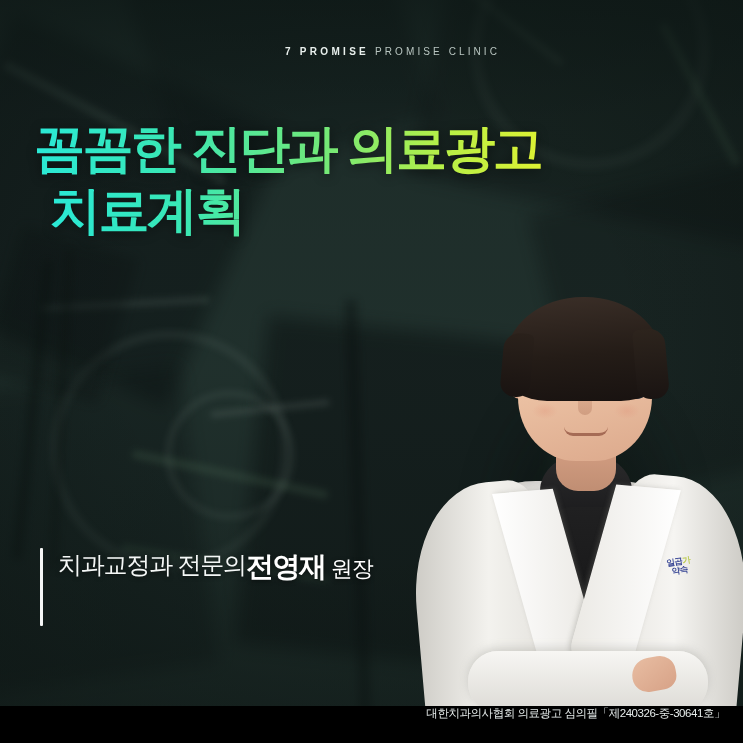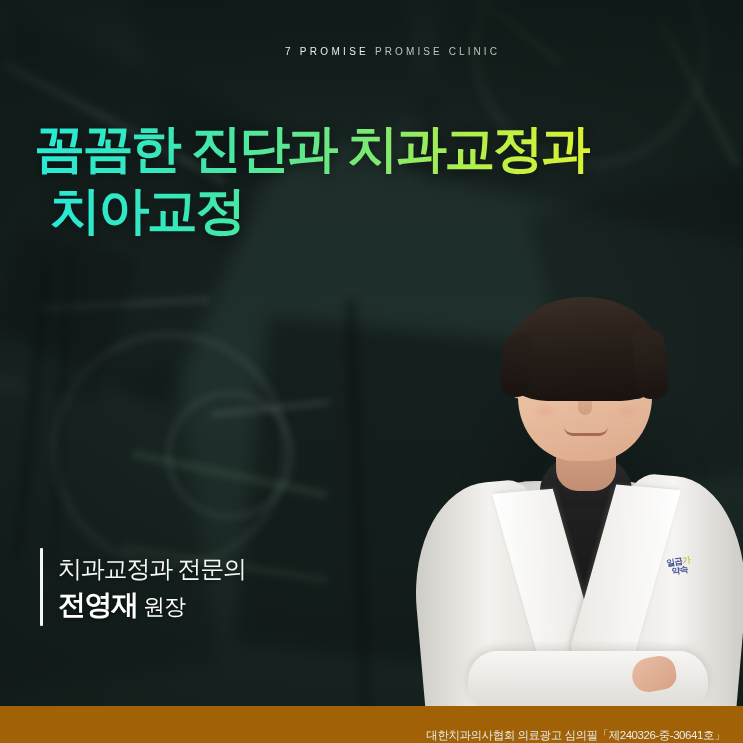--- a/index.html
+++ b/index.html
@@ -62,21 +62,21 @@
 
   
   .header{
     position:absolute; left:0; top:0; width:743px; height:100px; z-index:5;
     display:flex; flex-direction:column; align-items:center; justify-content:center;
   }
   .tagline{
     font-size:10px; letter-spacing:3.1px; color:#cfd9d5; margin-left:42px;
     margin-bottom:-2px; white-space:nowrap;
   }
-  .tagline .b{ font-weight:normal; color:#e8efec; letter-spacing:3.3px; }
+  .tagline .b{ font-weight:bold; color:#e8efec; letter-spacing:3.3px; }
   .tagline .l{ font-weight:400; color:#b9c6c1; }
   .logo-row{ display:flex; align-items:flex-end; gap:9px; }
   .logo-main{
     font-size:40px; font-weight:bold; color:#fdfdfd; letter-spacing:-2.4px;
     line-height:1; white-space:nowrap;
     text-shadow:0 1px 3px rgba(0,0,0,.5);
   }
   .logo-main .seven{
     font-size:55px; font-weight:bold; letter-spacing:-4px;
     font-family:"Liberation Sans",sans-serif; position:relative; top:4px;
@@ -95,21 +95,21 @@
     background:linear-gradient(90deg,#2ae9d6 0%,#38e7b6 26%,#6fe87a 56%,#b5ef48 80%,#ddf233 100%);
     -webkit-background-clip:text; background-clip:text;
     color:transparent; -webkit-text-fill-color:transparent;
     filter:drop-shadow(0 2px 6px rgba(0,0,0,.45));
   }
   .hl.l3{ margin-left:16px; }
 
   
   .credit{ position:absolute; left:40px; top:548px; z-index:6; display:flex; gap:15px; }
   .credit-bar{ width:3px; background:#ffffff; border-radius:1px; height:78px; opacity:.96; }
-  .credit-text{ display:flex; flex-direction:column; justify-content:flex-end; }
+  .credit-text{ display:flex; flex-direction:row; justify-content:flex-start; }
   .credit-role{
     font-size:24px; color:#f4f7f6; letter-spacing:-1.2px; line-height:34px;
     font-weight:400; text-shadow:0 1px 4px rgba(0,0,0,.55);
   }
   .credit-name{
     font-size:28px; color:#ffffff; letter-spacing:-1.4px; line-height:38px;
     font-weight:bold; text-shadow:0 1px 4px rgba(0,0,0,.55);
   }
   .credit-name .suffix{ font-size:22px; font-weight:400; letter-spacing:-1px;margin-top:38px; }
 
@@ -226,21 +226,21 @@
   .mouth{ position:absolute; left:144px; top:142px; width:44px; height:9px;
     border-bottom:3px solid #a56b55; border-radius:0 0 22px 22px; }
   .cheek-l{ position:absolute; left:112px; top:118px; width:26px; height:16px;
     background:radial-gradient(ellipse,rgba(222,140,115,.28),rgba(0,0,0,0) 70%); }
   .cheek-r{ position:absolute; left:194px; top:118px; width:26px; height:16px;
     background:radial-gradient(ellipse,rgba(222,140,115,.28),rgba(0,0,0,0) 70%); }
 
   
   .footer{
     position:absolute; left:0; bottom:0; width:743px; height:37px; z-index:8;
-    background:#a16207; display:flex; align-items:flex-end; justify-content:flex-end;
+    background:#000000; display:flex; align-items:flex-start; justify-content:flex-end;
   }
   .footer-text{
     font-size:11.5px; color:#e6eceb; letter-spacing:-.45px; padding-right:18px;
     white-space:nowrap;
   }
 </style>
 </head>
 <body>
 
 <div class="poster">
@@ -271,22 +271,22 @@
   </div>
 
   <div class="header">
     <div class="tagline">
       <span class="b">7 PROMISE</span>
       <span class="l">PROMISE CLINIC</span>
     </div>
   </div>
 
   <div class="headline">
-    <div class="hl l1">꼼꼼한 진단과 치과교정과</div>
-    <div class="hl l3">치아교정</div>
+    <div class="hl l1">꼼꼼한 진단과 의료광고</div>
+    <div class="hl l3">치료계획</div>
   </div>
 
   <div class="doctor">
     <div class="d-shadow"></div>
     <div class="coat"></div>
     <div class="coat-l"></div>
     <div class="coat-r"></div>
     <div class="turtleneck"></div>
     <div class="chest-dark"></div>
     <div class="lapel-l"></div>

